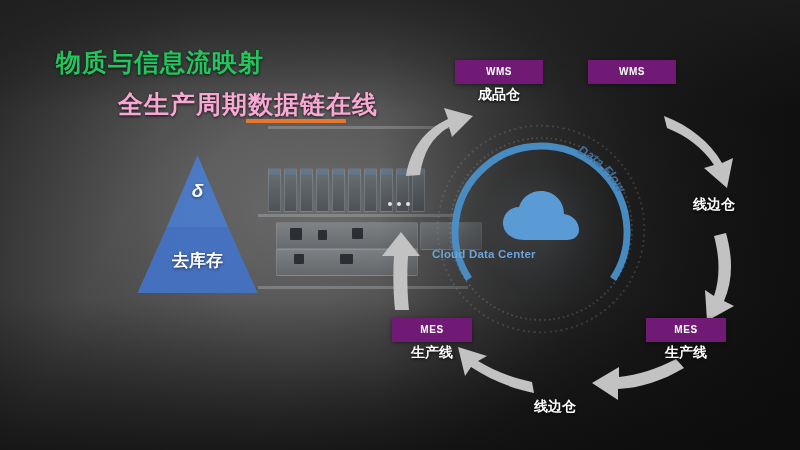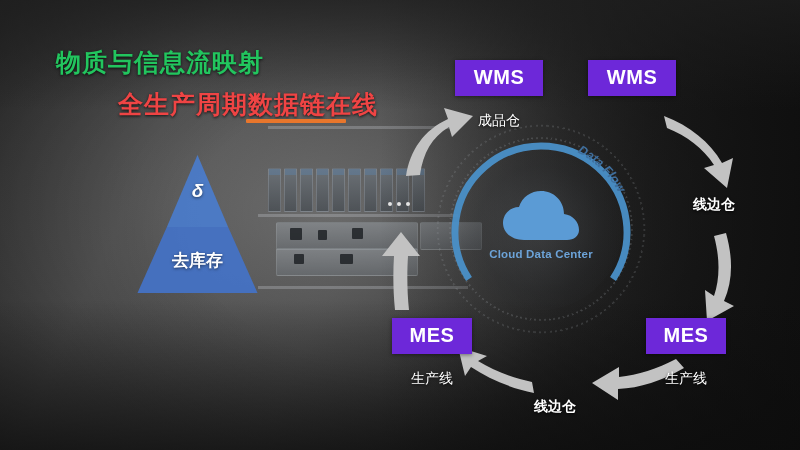--- a/index.html
+++ b/index.html
@@ -30,21 +30,21 @@
     border:1px solid rgba(180,190,200,.35);border-radius:1px;
     box-shadow:inset 0 6px 0 rgba(90,140,190,.45);}
   .pcb{position:absolute;height:26px;background:linear-gradient(180deg,#8f9499,#6b7075);
     border:1px solid rgba(200,205,210,.3);border-radius:2px;opacity:.62;filter:blur(.5px);}
   .chip{position:absolute;background:#1f2226;border-radius:1px;opacity:.85;}
   .shelf{position:absolute;height:3px;background:rgba(190,195,200,.33);filter:blur(.7px);}
 
   
   .title1{position:absolute;left:56px;top:46px;font-size:25px;font-weight:bold;color:#22c55e;
     letter-spacing:1px;text-shadow:0 1px 3px rgba(0,0,0,.8);white-space:nowrap;}
-  .title2{position:absolute;left:118px;top:88px;font-size:25px;font-weight:bold;color:#ef4444;
+  .title2{position:absolute;left:118px;top:88px;font-size:25px;font-weight:bold;color:#f9a8d4;
     letter-spacing:1px;text-shadow:0 1px 3px rgba(0,0,0,.8);white-space:nowrap;}
   .title-underline{position:absolute;left:246px;top:119px;width:100px;height:4px;background:#e8762c;border-radius:1px;}
 
   
   .pyramid{position:absolute;left:75px;top:155px;width:245px;height:205px;}
   .tier{position:absolute;left:0;display:flex;align-items:center;justify-content:center;}
   .tier span{color:#fff;font-weight:bold;text-shadow:0 1px 3px rgba(0,0,0,.55);position:relative;z-index:2;}
   .t1{top:0;width:245px;height:72px;}
   .t1 .shape{position:absolute;inset:0;background:#4a7ccb;
     clip-path:polygon(50% 0%, 62.5% 100%, 37.5% 100%);opacity:.93;}
@@ -66,31 +66,31 @@
       radial-gradient(circle at 50% 50%, rgba(0,0,0,0) 66%, rgba(150,155,160,.26) 67%, rgba(0,0,0,0) 68%),
       radial-gradient(circle at 50% 50%, rgba(0,0,0,0) 74%, rgba(150,155,160,.22) 75%, rgba(0,0,0,0) 76%),
       radial-gradient(circle at 50% 50%, rgba(0,0,0,0) 82%, rgba(150,155,160,.18) 83%, rgba(0,0,0,0) 84%),
       radial-gradient(circle at 50% 50%, rgba(0,0,0,0) 90%, rgba(150,155,160,.15) 91%, rgba(0,0,0,0) 92%);
     -webkit-mask-image:repeating-conic-gradient(from 0deg at 50% 50%, #000 0deg 1.2deg, transparent 1.2deg 3deg);
     mask-image:repeating-conic-gradient(from 0deg at 50% 50%, #000 0deg 1.2deg, transparent 1.2deg 3deg);}
   .ring-inner-glow{position:absolute;left:28px;top:28px;width:162px;height:162px;border-radius:50%;
     background:radial-gradient(circle,rgba(95,100,106,.30) 0%, rgba(50,53,57,.18) 55%, rgba(0,0,0,0) 78%);}
   .ring-arc{position:absolute;inset:8px;}
   .cloud{position:absolute;left:70px;top:70px;width:78px;height:52px;}
-  .cloud-label{position:absolute;left:0;top:128px;width:218px;text-align:center;
+  .cloud-label{position:absolute;left:0;top:128px;width:218px;
     font-size:11.5px;font-weight:bold;color:#6ca3d8;letter-spacing:.2px;}
   .dataflow{position:absolute;left:0;top:0;width:218px;height:218px;pointer-events:none;}
   .dataflow text{fill:#3f6f9e;font-size:12.5px;font-weight:bold;font-style:italic;
     font-family:"Liberation Sans",sans-serif;}
 
   
   .node{position:absolute;text-align:center;}
-  .node .chipbox{background:#6d28d9;color:#fff;font-size:20px;font-weight:bold;
+  .node .chipbox{background:#701a75;color:#fff;font-size:10px;font-weight:bold;
     padding:6px 0 7px;letter-spacing:.6px;box-shadow:0 1px 4px rgba(0,0,0,.45);}
-  .node .sub{margin-top:16px;color:#ffffff;font-size:14px;font-weight:normal;
+  .node .sub{margin-top:2px;color:#ffffff;font-size:14px;font-weight:bold;
     text-shadow:0 1px 3px rgba(0,0,0,.85);}
   .plain{position:absolute;color:#ffffff;font-size:14px;font-weight:bold;
     text-shadow:0 1px 3px rgba(0,0,0,.9);white-space:nowrap;}
 
   .ellipsis{position:absolute;left:388px;top:202px;display:flex;gap:5px;}
   .ellipsis i{width:4px;height:4px;border-radius:50%;background:#e4e4e4;display:block;}
 
   .arrows{position:absolute;inset:0;pointer-events:none;}
   .arrows path{fill:#c2c2c2;}
 </style>

